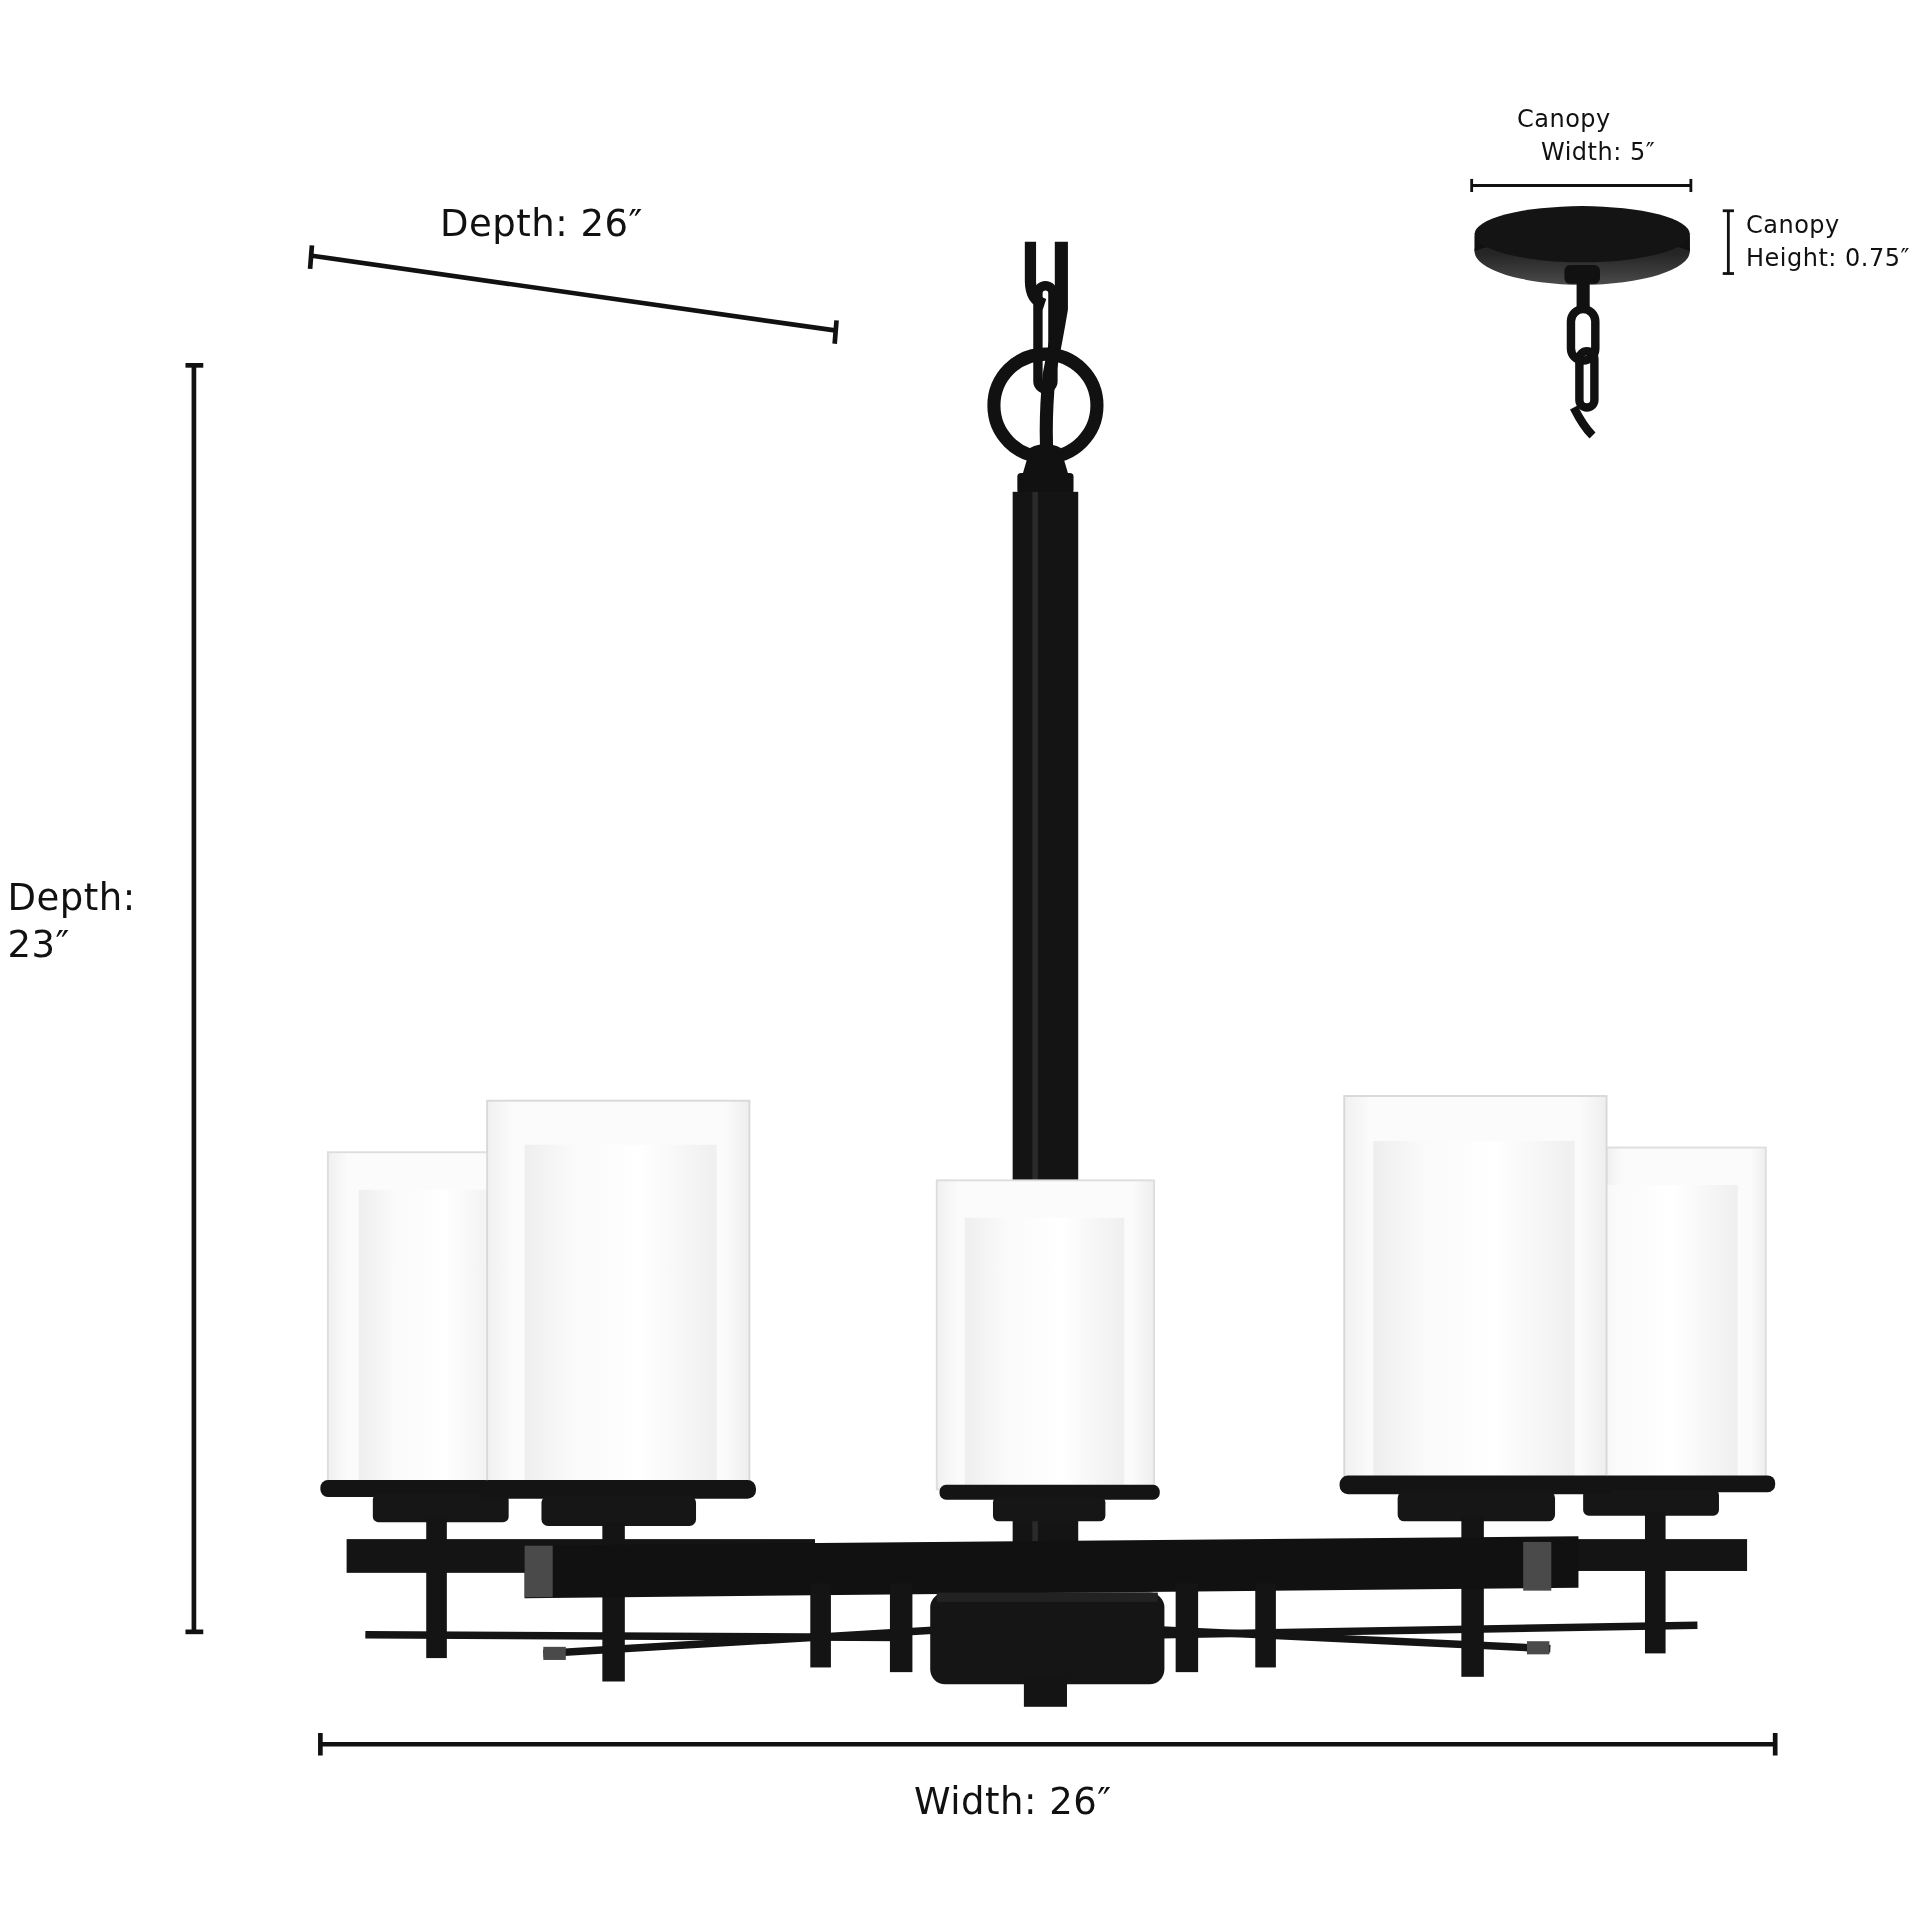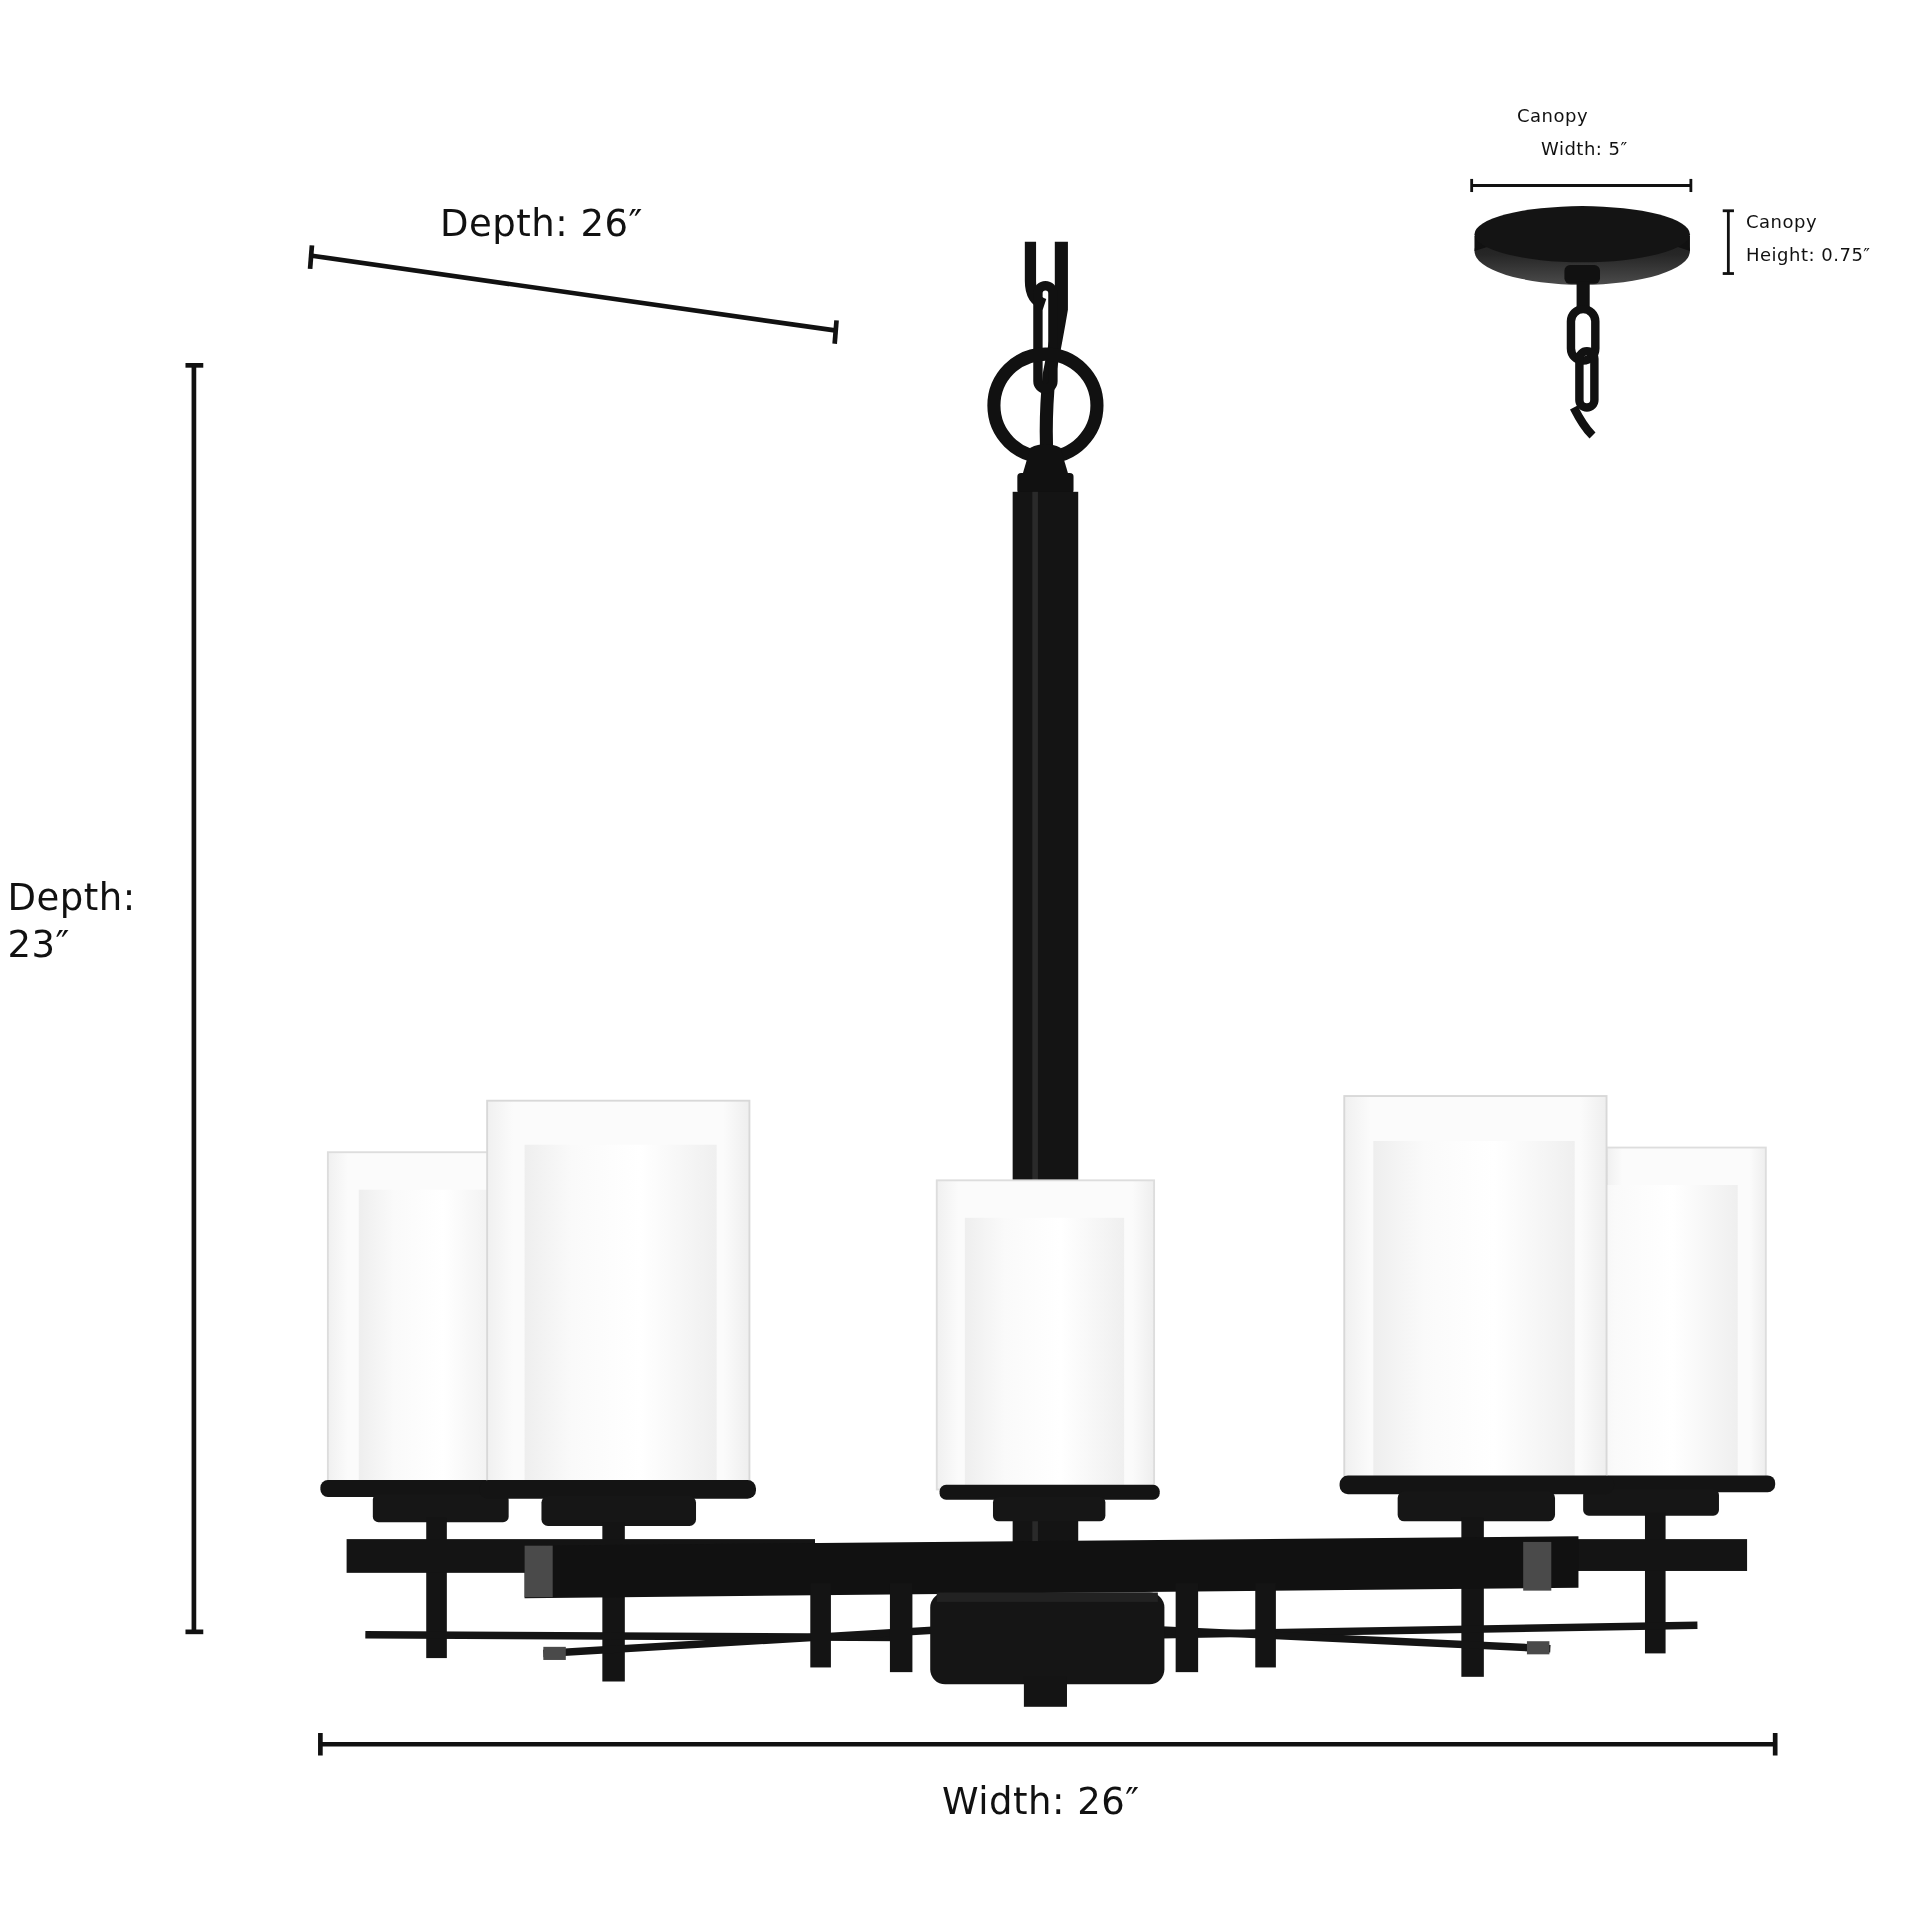--- a/index.html
+++ b/index.html
@@ -1,19 +1,19 @@
 <!DOCTYPE html>
 <html style="font-size:15px"><head>
 <meta charset="utf-8">
 <style>
   html, body { margin: 0; padding: 0; background: #ffffff; }
   body { width: 1926px; height: 1926px; position: relative; overflow: hidden;
          font-family: "DejaVu Sans", "Liberation Sans", sans-serif; color: #111111; }
   .label { position: absolute; font-size: 37px; line-height: 1.2; color: #111111; white-space: nowrap; letter-spacing: 0.5px; }
-  .label.small { font-size: 18px; line-height: 1.2; }
+  .label.small { font-size: 24px; line-height: 1.2; }
   .label.big { font-size: 37px; }
   #art { position: absolute; left: 0; top: 0; width: 1926px; height: 1926px; }
 </style>
 </head>
 <body>
 
 <svg id="art" viewBox="0 0 2056 2056" xmlns="http://www.w3.org/2000/svg">
   <defs>
     <linearGradient id="frost" x1="0" x2="1" y1="0" y2="0">
       <stop offset="0" stop-color="#eeeeee"></stop>
@@ -155,20 +155,20 @@
     <rect x="1000" y="1700" width="236" height="10" fill="#222"></rect>
     <rect x="1093" y="1790" width="46" height="32" fill="#141414"></rect>
   </g>
 </svg>
 
 <div class="label big" style="left:440px; top:202px;">Depth: 26″</div>
 
 <div class="label big" style="left:7.5px; top:876px;">Depth:</div>
 <div class="label big" style="left:7.5px; top:923px;">23″</div>
 
-<div class="label big" style="left:942px; top:1780px;">Width: 26″</div>
+<div class="label big" style="left:914px; top:1780px;">Width: 26″</div>
 
 <div class="label small" style="left:1517px; top:105px;">Canopy</div>
 <div class="label small" style="left:1517px; top:138px;margin-left:24px;">Width: 5″</div>
 
 <div class="label small" style="left:1746px; top:211px;">Canopy</div>
 <div class="label small" style="left:1746px; top:244px;">Height: 0.75″</div>
 
 
 </body></html>

